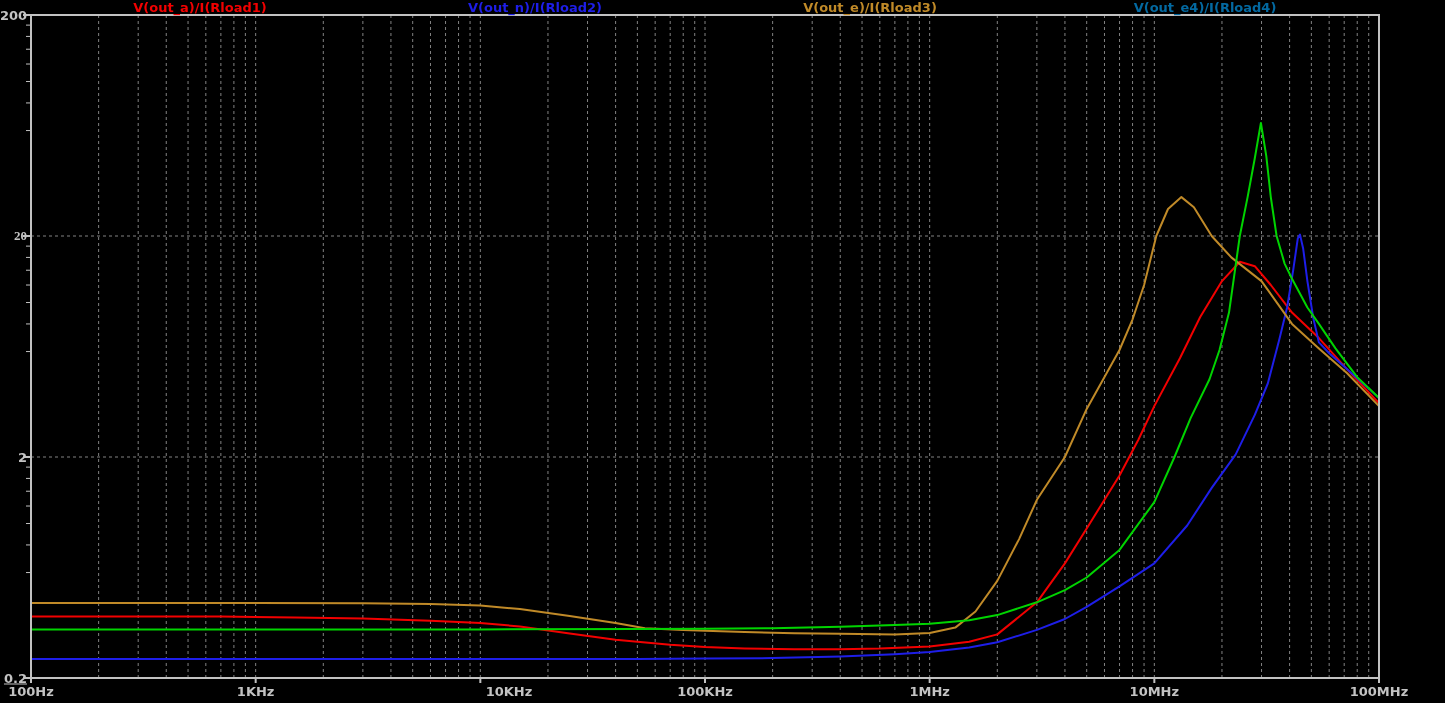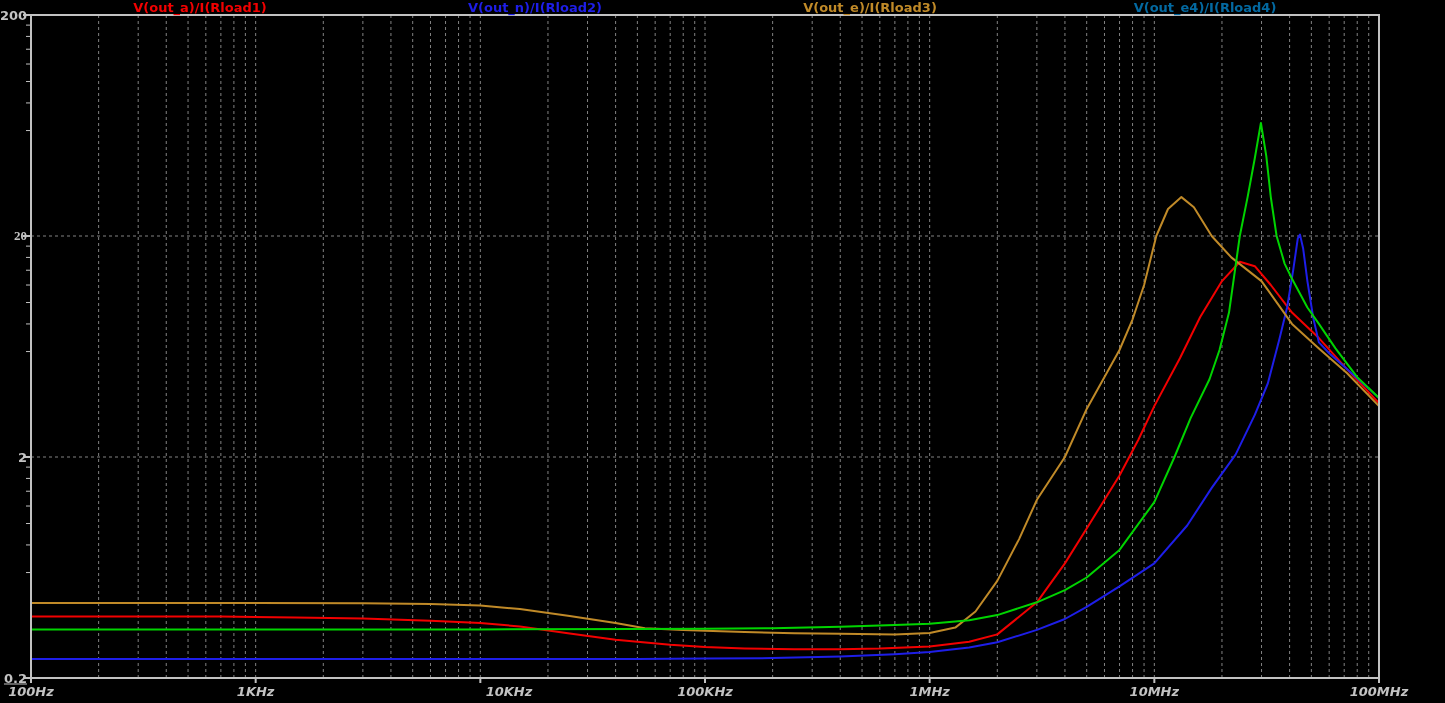--- a/index.html
+++ b/index.html
@@ -14,21 +14,21 @@
     position:absolute;top:0px;height:15px;line-height:15px;
     transform:translateX(-50%);
     font-size:13px;font-weight:bold;white-space:nowrap;
     cursor:default;
   }
   #plot-svg{position:absolute;left:0;top:0;}
   .axis-label{
     position:absolute;color:#c3c3c3;
     font-size:13px;font-weight:bold;white-space:nowrap;
   }
-  .x-tick-label{transform:translateX(-50%);top:684px;font-style:italic;}
+  .x-tick-label{transform:translateX(-50%);top:684px;}
   .y-tick-label{transform:translateY(-50%);text-align:right;width:27px;left:0;}
 </style>
 </head>
 <body>
 
 <div id="plot-window">
   <svg id="plot-svg" width="1445" height="703">
       <clipPath id="paneclip">
         <rect x="31" y="15" width="1348" height="663"></rect>
       </clipPath>

